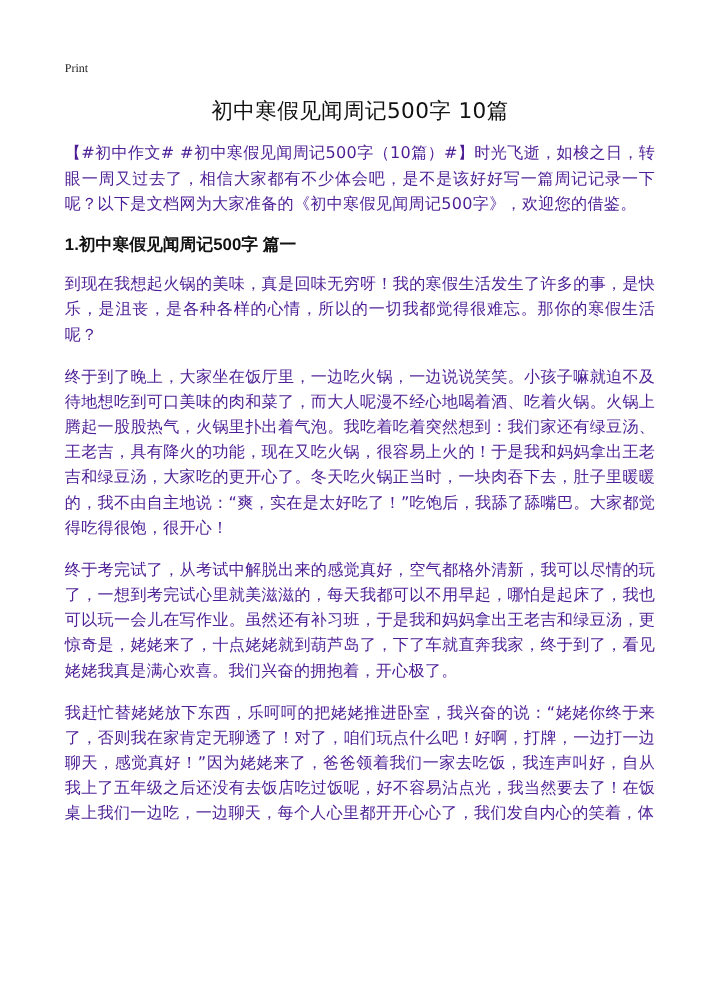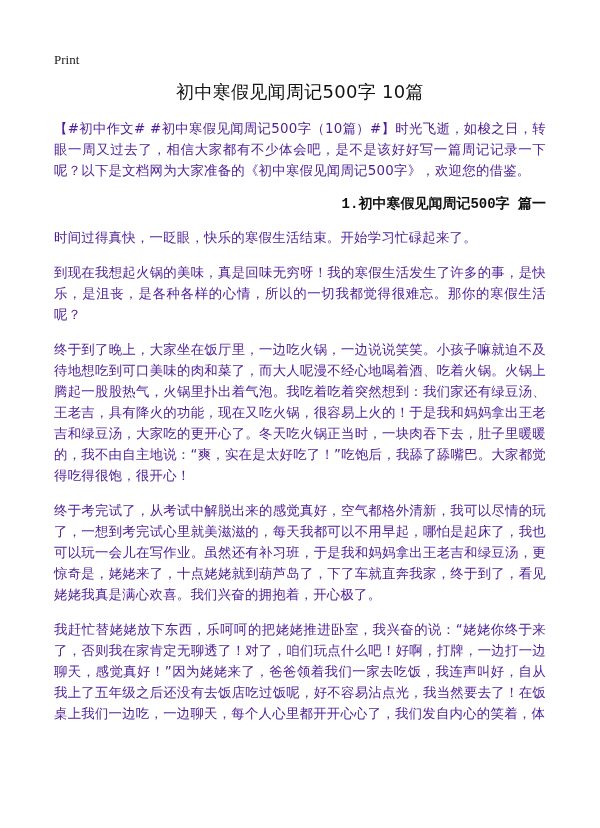--- a/index.html
+++ b/index.html
@@ -1,32 +1,31 @@
 <!DOCTYPE html>
 <html><head>
 <meta charset="utf-8">
 <style>
   html, body { margin: 0; padding: 0; background: #ffffff; }
   body { width: 600px; height: 828px; overflow: hidden; position: relative; color: #111; font-family: "DejaVu Sans", sans-serif; }
-  .print { position: absolute; left: 54px; top: 52px; font-family: "Liberation Serif", serif; font-size: 13px; color: #222; }
+  .print { position: absolute; left: 54px; top: 52px; font-family: "Liberation Serif", serif; font-size: 10px; color: #222; }
   .title { position: absolute; left: 0; right: 0; top: 80px; text-align: center; font-size: 18px; color: #111; letter-spacing: 0.3px; }
   .content { position: absolute; left: 54px; top: 118px; width: 492px; }
   .p { font-size: 13.4px; line-height: 21px; margin: 0 0 14px 0; letter-spacing: 0.25px; color: #4c1d95; text-align: justify; }
-  .h { font-family: Liberation Mono, monospace; font-weight: bold; font-size: 14px; margin: 4px 0 14px 12px; color: #111; text-align: right; }
+  .h { font-family: Liberation Sans, sans-serif; font-weight: bold; font-size: 14px; margin: 4px 0 14px 0; color: #111; }
 </style>
 </head>
 <body>
 
 <div class="print">Print</div>
 
 <div class="title">初中寒假见闻周记500字 10篇</div>
 
 <div class="content">
   <p class="p">【#初中作文# #初中寒假见闻周记500字（10篇）#】时光飞逝，如梭之日，转眼一周又过去了，相信大家都有不少体会吧，是不是该好好写一篇周记记录一下呢？以下是文档网为大家准备的《初中寒假见闻周记500字》，欢迎您的借鉴。</p>
 
   <div class="h">1.初中寒假见闻周记500字 篇一</div>
-  <p class="p">时间过得真快，一眨眼，快乐的寒假生活结束。开始学习忙碌起来了。</p>
   <p class="p">到现在我想起火锅的美味，真是回味无穷呀！我的寒假生活发生了许多的事，是快乐，是沮丧，是各种各样的心情，所以的一切我都觉得很难忘。那你的寒假生活呢？</p>
   <p class="p">终于到了晚上，大家坐在饭厅里，一边吃火锅，一边说说笑笑。小孩子嘛就迫不及待地想吃到可口美味的肉和菜了，而大人呢漫不经心地喝着酒、吃着火锅。火锅上腾起一股股热气，火锅里扑出着气泡。我吃着吃着突然想到：我们家还有绿豆汤、王老吉，具有降火的功能，现在又吃火锅，很容易上火的！于是我和妈妈拿出王老吉和绿豆汤，大家吃的更开心了。冬天吃火锅正当时，一块肉吞下去，肚子里暖暖的，我不由自主地说：“爽，实在是太好吃了！”吃饱后，我舔了舔嘴巴。大家都觉得吃得很饱，很开心！</p>
 
   <p class="p">终于考完试了，从考试中解脱出来的感觉真好，空气都格外清新，我可以尽情的玩了，一想到考完试心里就美滋滋的，每天我都可以不用早起，哪怕是起床了，我也可以玩一会儿在写作业。虽然还有补习班，于是我和妈妈拿出王老吉和绿豆汤，更惊奇是，姥姥来了，十点姥姥就到葫芦岛了，下了车就直奔我家，终于到了，看见姥姥我真是满心欢喜。我们兴奋的拥抱着，开心极了。</p>
   <p class="p">我赶忙替姥姥放下东西，乐呵呵的把姥姥推进卧室，我兴奋的说：“姥姥你终于来了，否则我在家肯定无聊透了！对了，咱们玩点什么吧！好啊，打牌，一边打一边聊天，感觉真好！”因为姥姥来了，爸爸领着我们一家去吃饭，我连声叫好，自从我上了五年级之后还没有去饭店吃过饭呢，好不容易沾点光，我当然要去了！在饭桌上我们一边吃，一边聊天，每个人心里都开开心心了，我们发自内心的笑着，体</p>
 </div>
 
 </body></html>

